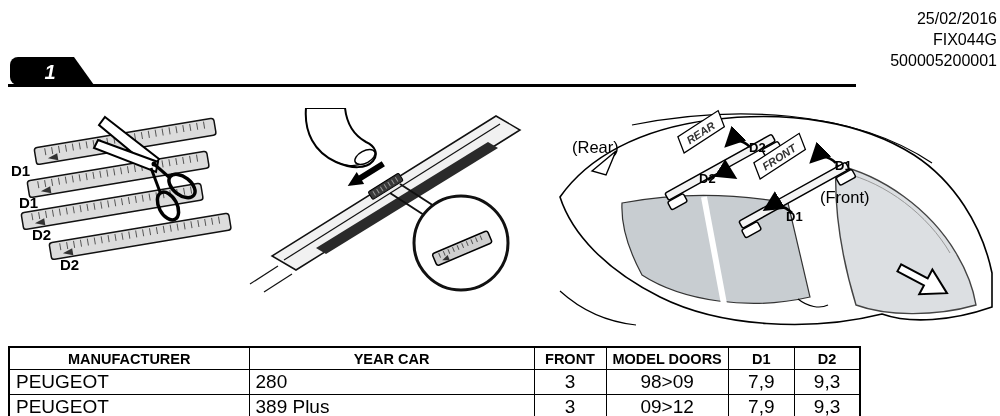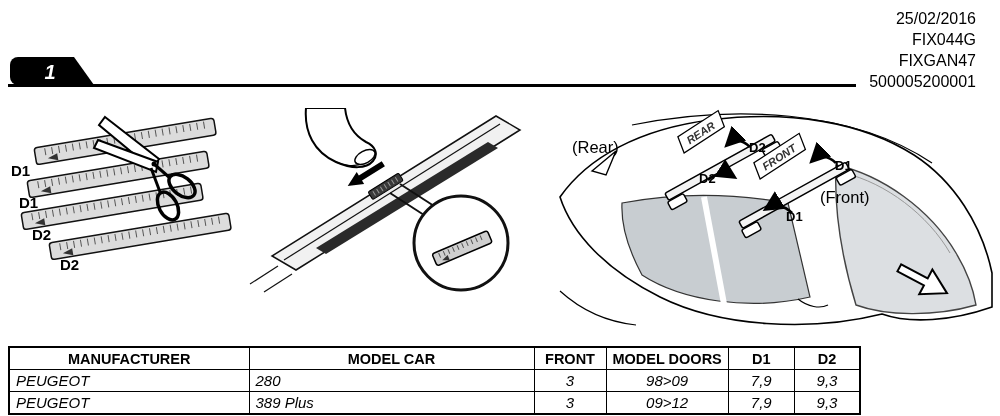--- a/index.html
+++ b/index.html
@@ -1,48 +1,47 @@
 <!DOCTYPE html>
 <html><head>
 <meta charset="utf-8">
 <style>
   html,body { margin:0; padding:0; background:#fff; }
   .page {
     position:relative; width:1000px; height:416px; background:#fff;
     font-family:"Liberation Sans", sans-serif; color:#000; overflow:hidden;
   }
-  .doc-header { position:absolute; top:8px; right:24px; text-align:right; font-size:16px; line-height:21px; }
+  .doc-header { position:absolute; top:8px; right:3px; text-align:right; font-size:16px; line-height:21px; }
   .doc-header .bold { font-weight:normal; }
   .step-tab { position:absolute; left:10px; top:57px; }
   .header-rule { position:absolute; left:8px; top:84px; width:848px; height:3px; background:#000; }
   .fig { position:absolute; }
   #fig1 { left:8px; top:112px; }
   #fig2 { left:248px; top:108px; }
   #fig3 { left:552px; top:101px; }
   svg text { font-family:"Liberation Sans", sans-serif; }
   .strip-label { font-weight:bold; font-size:15px; fill:#000; }
   .car-paren  { font-size:16.5px; fill:#000; }
   .d-label    { font-weight:bold; font-size:13px; fill:#000; }
   .flag-text  { font-style:italic; font-weight:bold; font-size:11px; fill:#333; }
   table.spec { position:absolute; left:8px; top:346px; border-collapse:collapse; border:2px solid #000; table-layout:fixed; }
   .spec th, .spec td { border:1.4px solid #000; height:19px; padding:1px 6px; overflow:hidden; white-space:nowrap; }
   .spec th { font-weight:bold; font-size:14.5px; text-align:center;margin-left:11px; }
-  .spec td { font-style:italic; font-size:15px; }
+  .spec td { font-size:19px; }
   .spec td.l { text-align:left; }
   .spec td.c { text-align:center; }
 </style>
 </head>
 <body>
 
 <div class="page">
 
   <div class="doc-header">
     <div>25/02/2016</div>
     <div class="bold">FIX044G</div>
-    <div class="bold">FIXGAN47</div>
     <div>500005200001</div>
   </div>
 
   <svg class="step-tab" width="92" height="28" viewBox="0 0 92 28">
     <path d="M8,0 H64 L84,28 H8 A8,8 0 0 1 0,20 V8 A8,8 0 0 1 8,0 Z" fill="#000"></path>
     <text x="40" y="21.5" text-anchor="middle" font-size="20" font-weight="bold" font-style="italic" fill="#fff">1</text>
   </svg>
   <div class="header-rule"></div>
 
   <svg id="fig1" class="fig" width="235" height="185" viewBox="0 0 235 185">
@@ -170,21 +169,21 @@
       <col style="width:240px">
         <col style="width:285px">
         <col style="width:72px">
         <col style="width:118px">
         <col style="width:66px">
         <col style="width:66px">
     </colgroup>
     <thead>
       <tr>
         <th>MANUFACTURER</th>
-        <th>MODEL CAR</th>
+        <th>YEAR CAR</th>
         <th>FRONT</th>
         <th>MODEL DOORS</th>
         <th>D1</th>
         <th>D2</th>
       </tr>
     </thead>
     <tbody>
       <tr>
         <td class="l">PEUGEOT</td>
         <td class="l">280</td>

